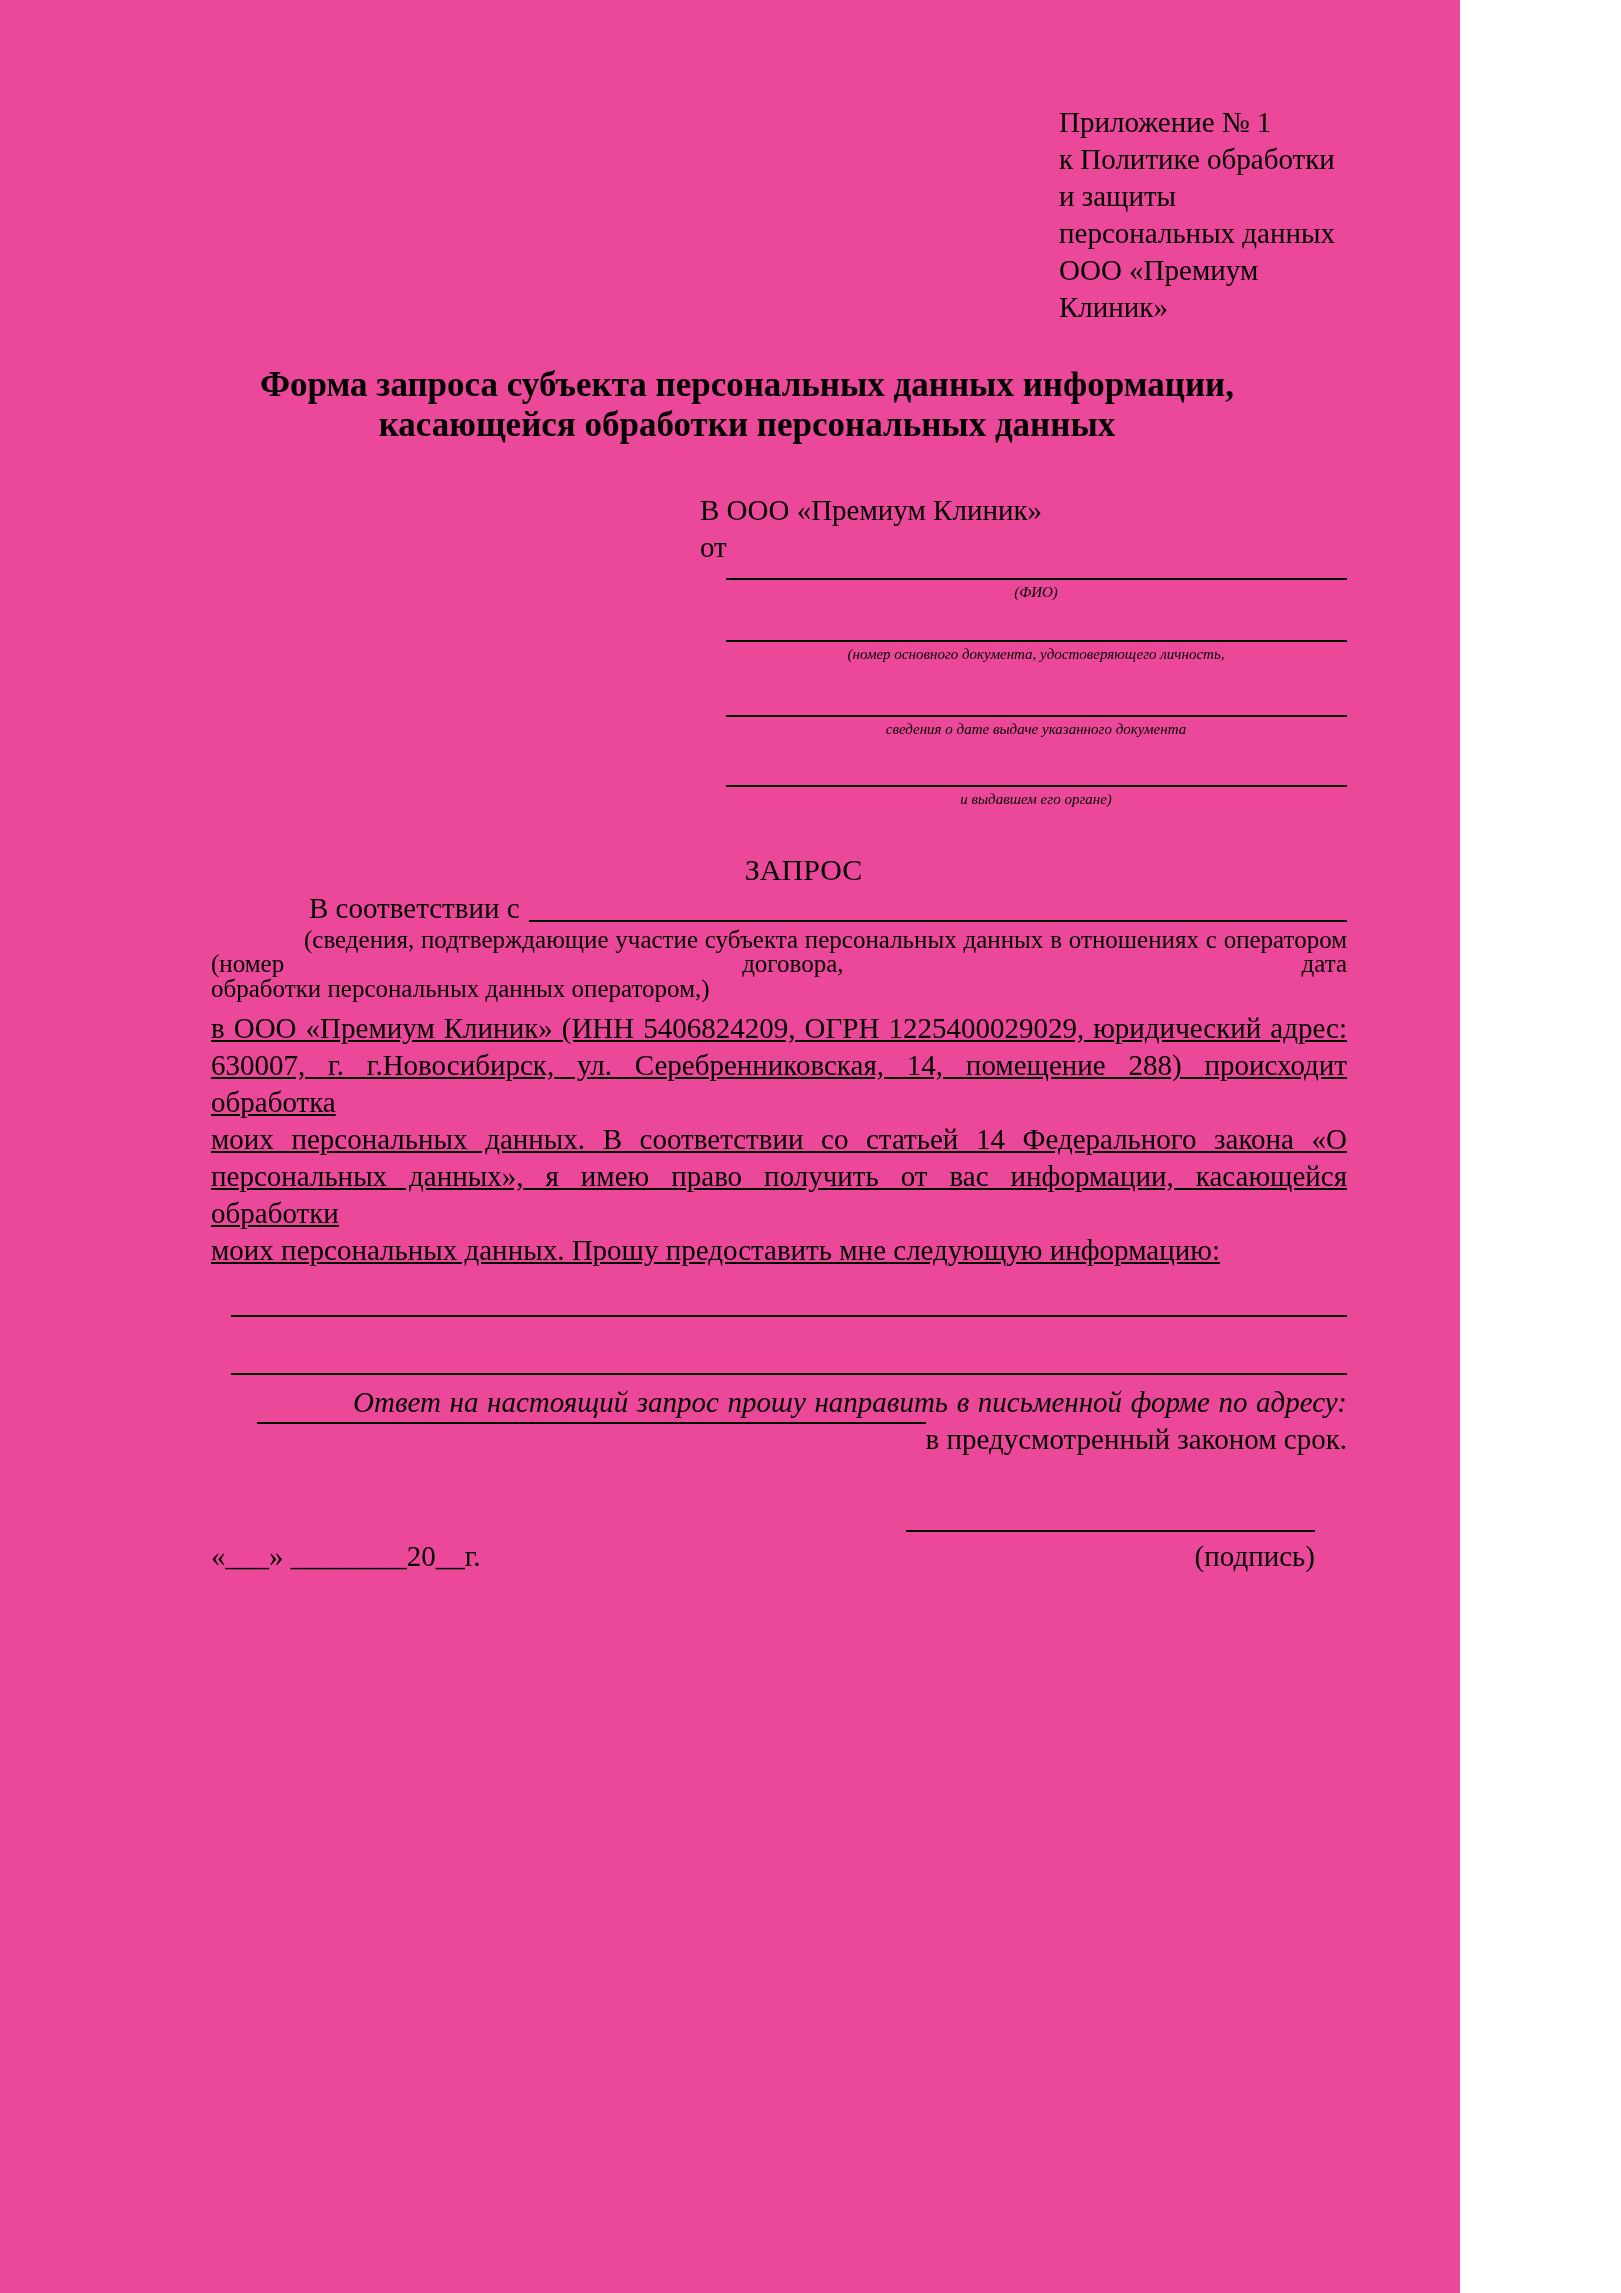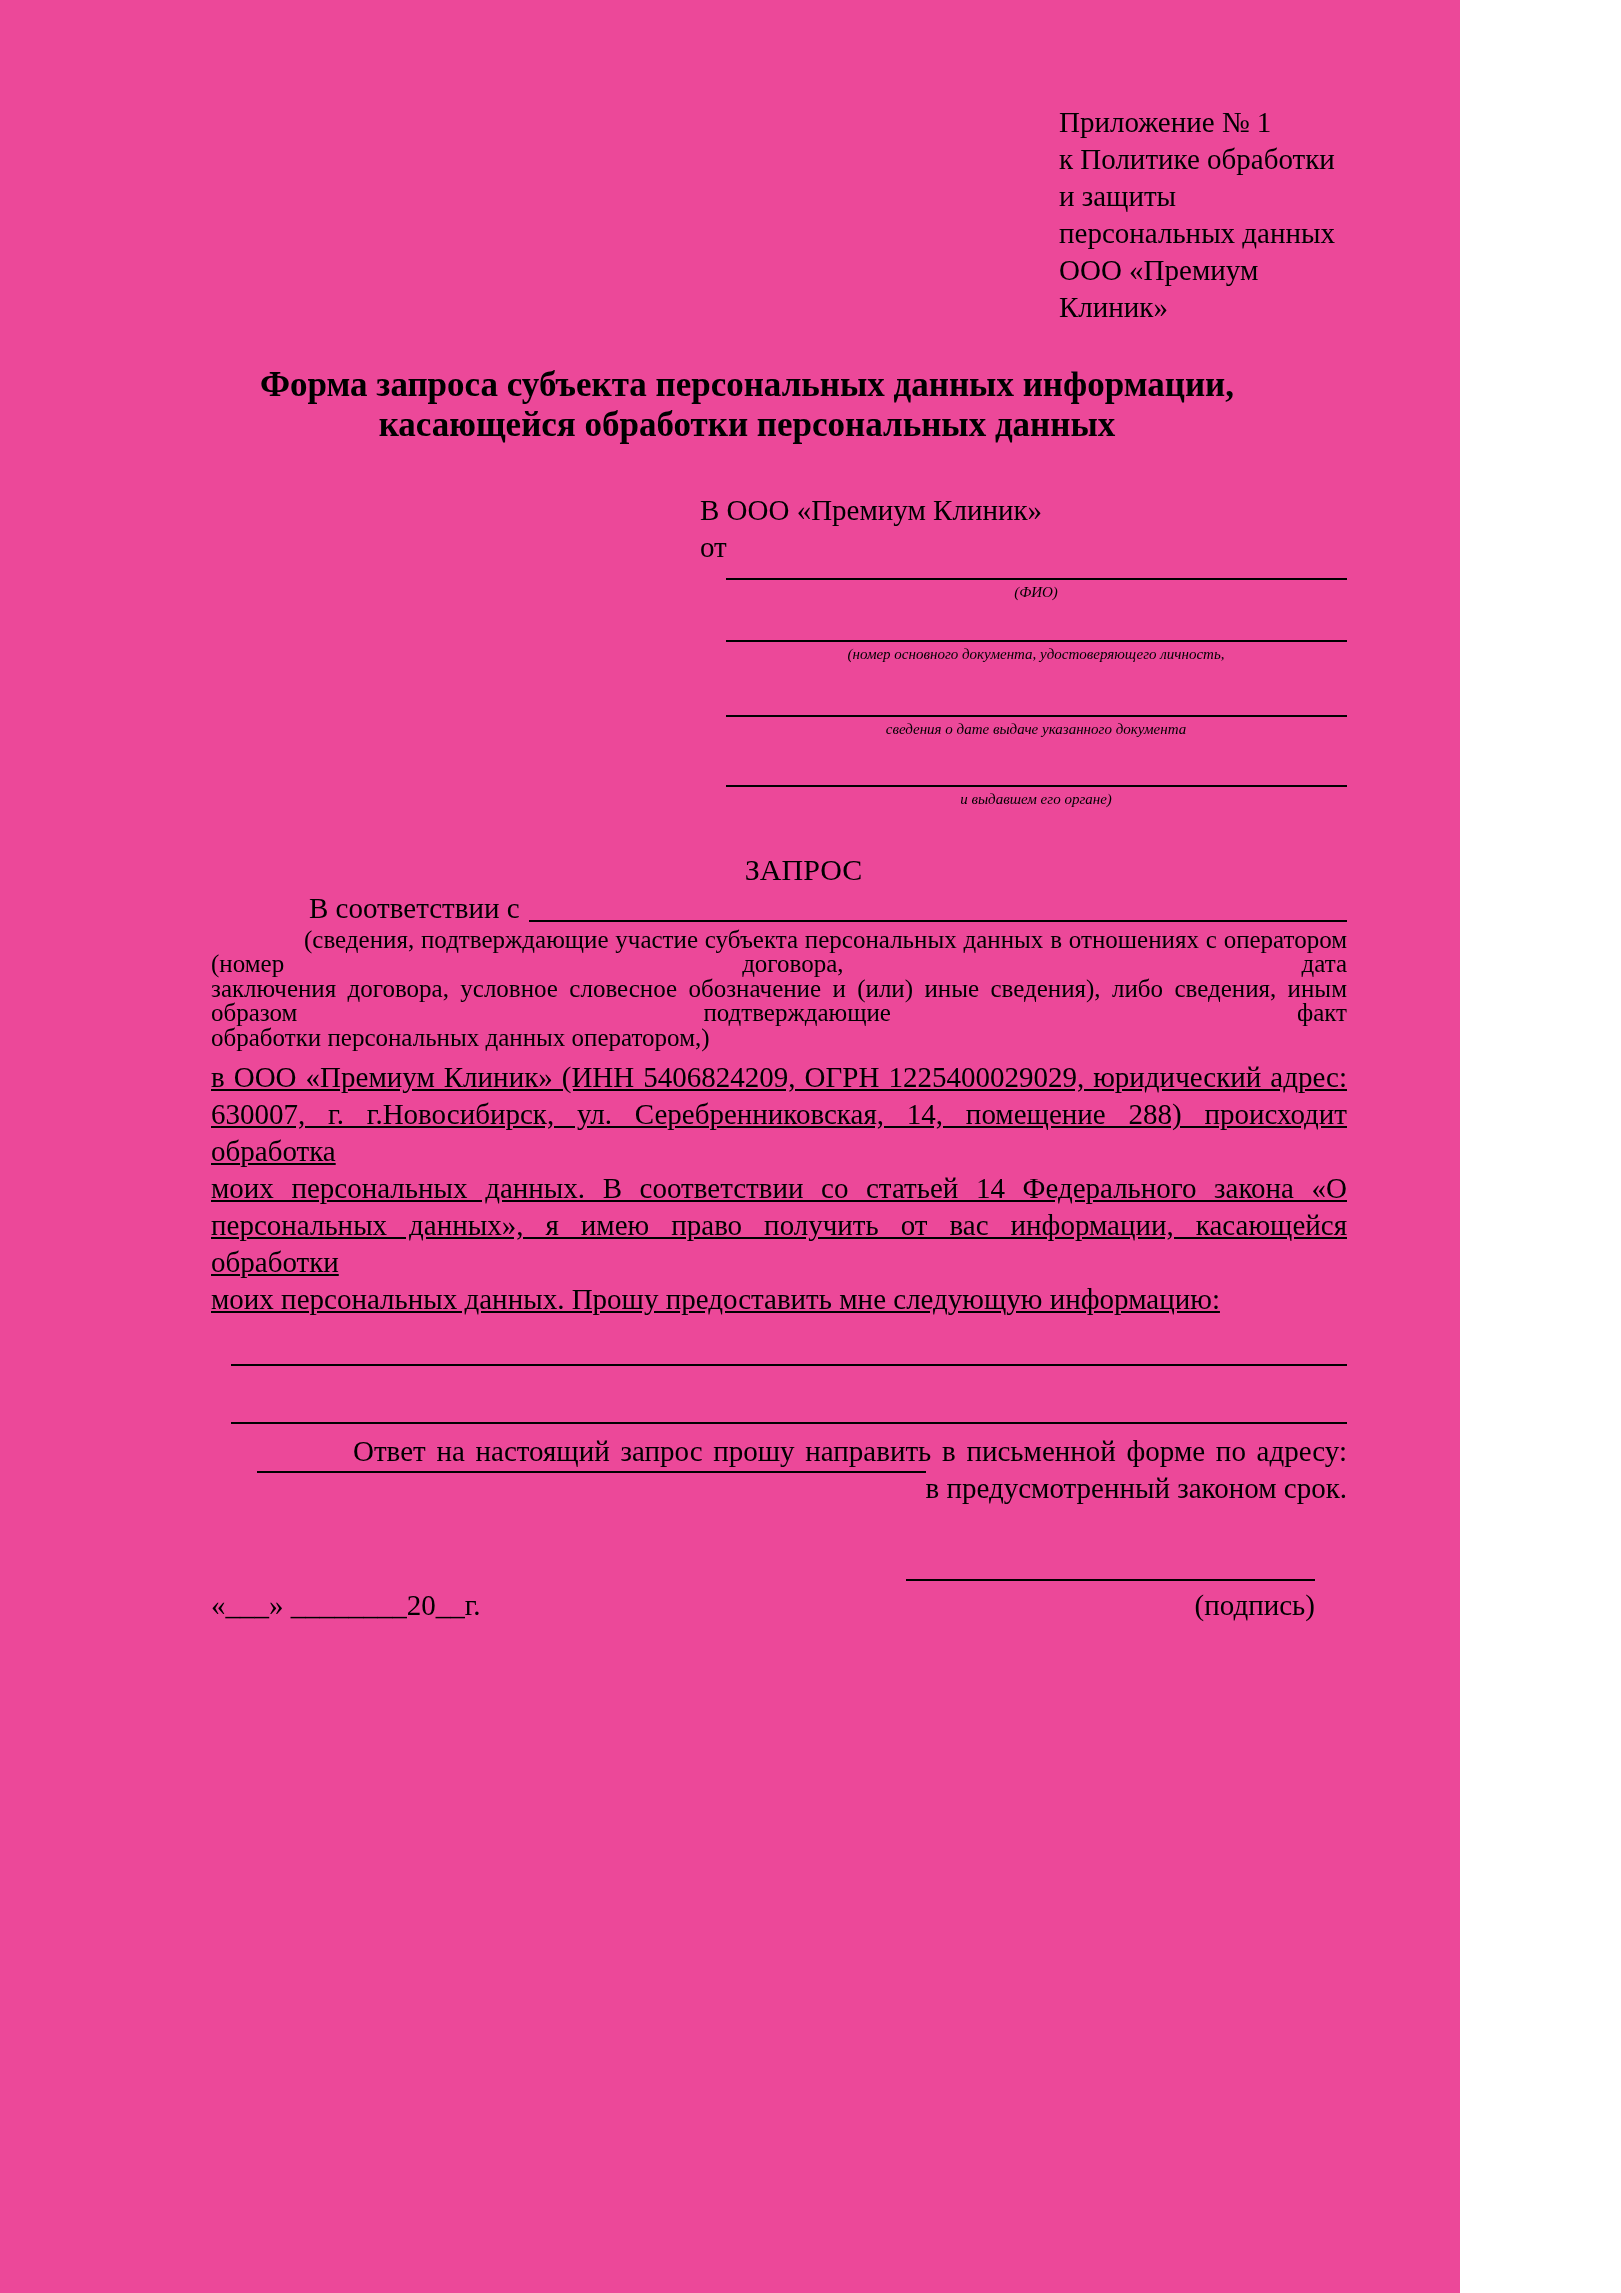--- a/index.html
+++ b/index.html
@@ -82,21 +82,21 @@
   
   .body-par { margin-top: 8.8px; text-decoration: underline; }
   .body-par div { line-height: 37px; }
 
   
   .big-blank { margin-left: 19.6px; border-bottom: 2.9px solid #000; }
   .big-blank.bb1 { height: 46px; }
   .big-blank.bb2 { height: 56px; }
 
   
-  .reply1 { margin-top: 8.8px; text-indent: 142px; line-height: 37px; }
+  .reply1 { margin-top: 8.8px; text-indent: 142px; line-height: 37px; font-style: italic; }
   .reply2 { display: flex; align-items: flex-start; line-height: 37px; }
   .reply2 .addr-line {
     flex: 1;
     height: 1px;
     border-bottom: 2.9px solid #000;
     margin-left: 46px;
     margin-bottom: 5.9px;
   }
 
   
@@ -160,21 +160,20 @@
 
   <div class="zapros">ЗАПРОС</div>
 
   <div class="accordance">
     <span>В соответствии с</span>
     <span class="fill-line"></span>
   </div>
 
   <div class="note">
     <div class="l1 just">(сведения, подтверждающие участие субъекта персональных данных в отношениях с оператором (номер договора, дата</div>
-    <div class="just">заключения договора, условное словесное обозначение и (или) иные сведения), либо сведения, иным образом подтверждающие факт</div>
     <div>обработки персональных данных оператором,)</div>
   </div>
 
   <div class="body-par">
     <div class="just">в ООО «Премиум Клиник» (ИНН 5406824209, ОГРН 1225400029029, юридический адрес:</div>
     <div class="just">630007, г. г.Новосибирск, ул. Серебренниковская, 14, помещение 288) происходит обработка</div>
     <div class="just">моих персональных данных. В соответствии со статьей 14 Федерального закона «О</div>
     <div class="just">персональных данных», я имею право получить от вас информации, касающейся обработки</div>
     <div>моих персональных данных. Прошу предоставить мне следующую информацию:</div>
   </div>

